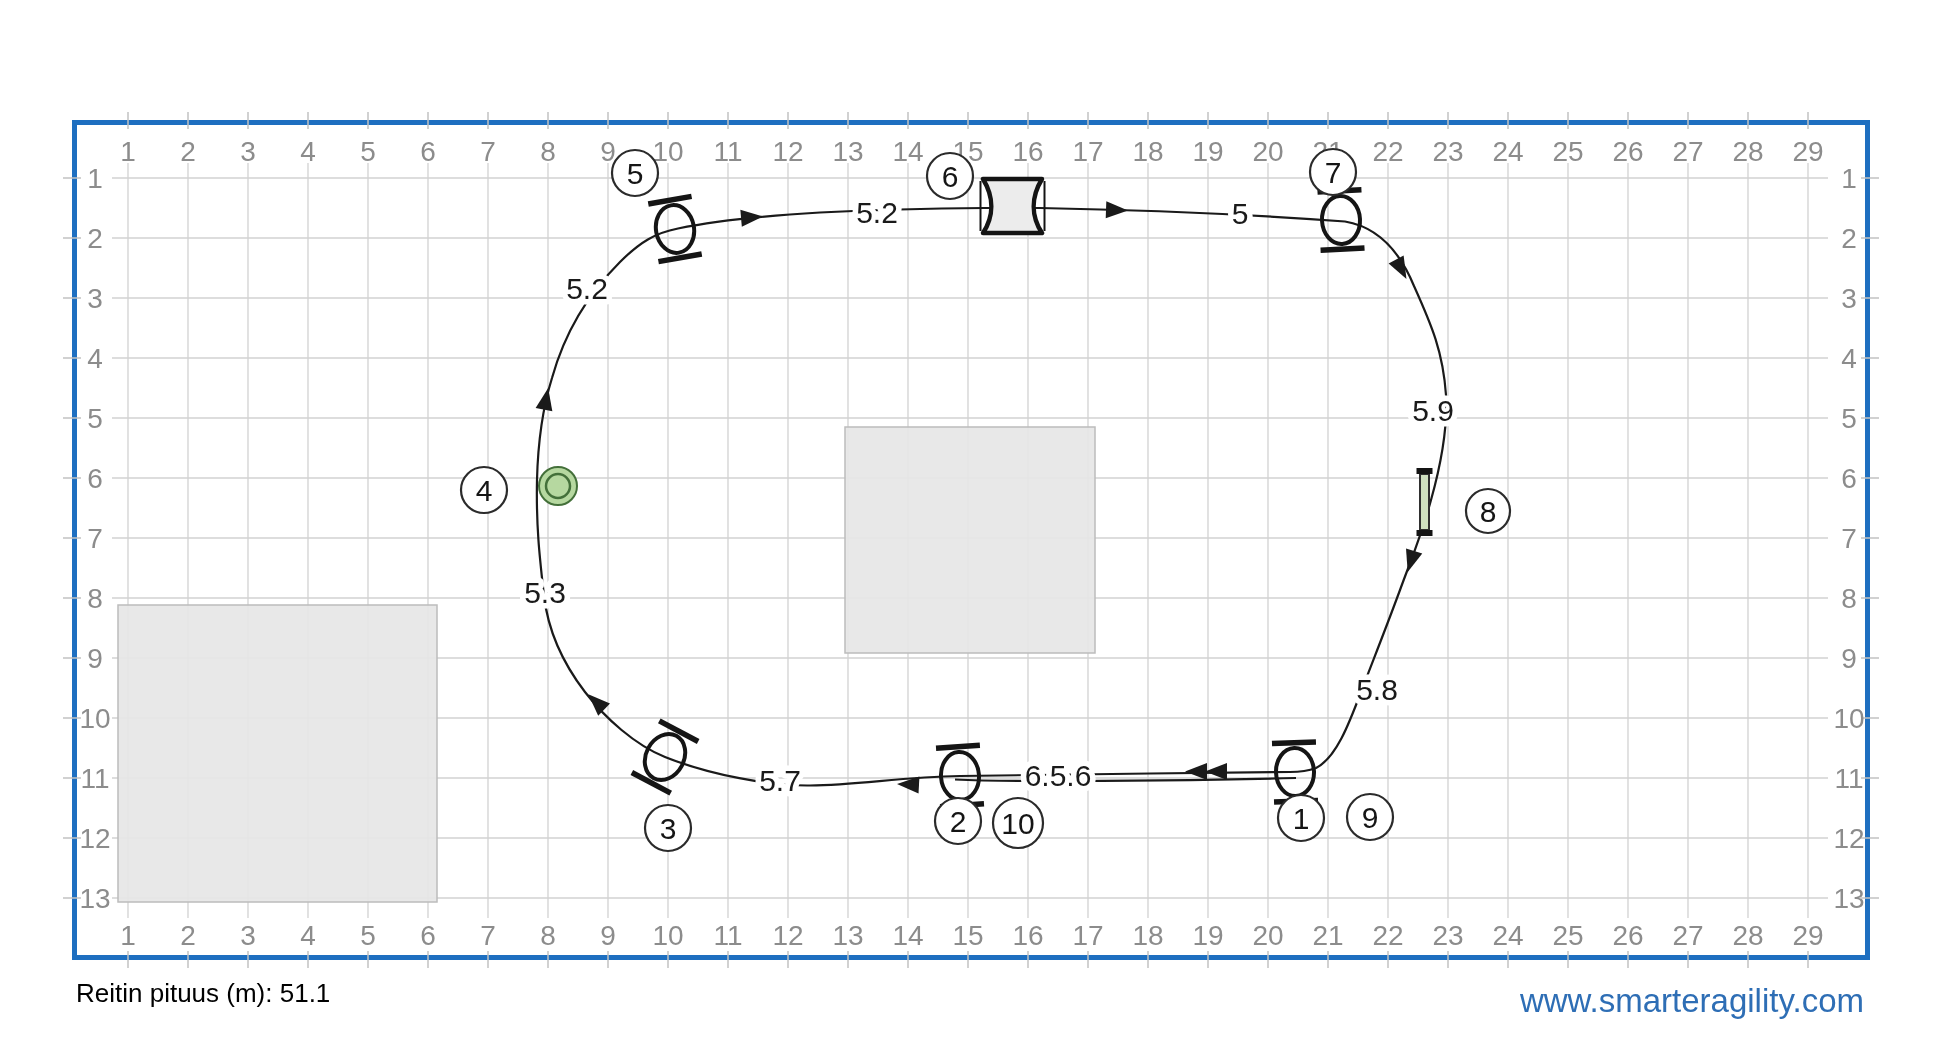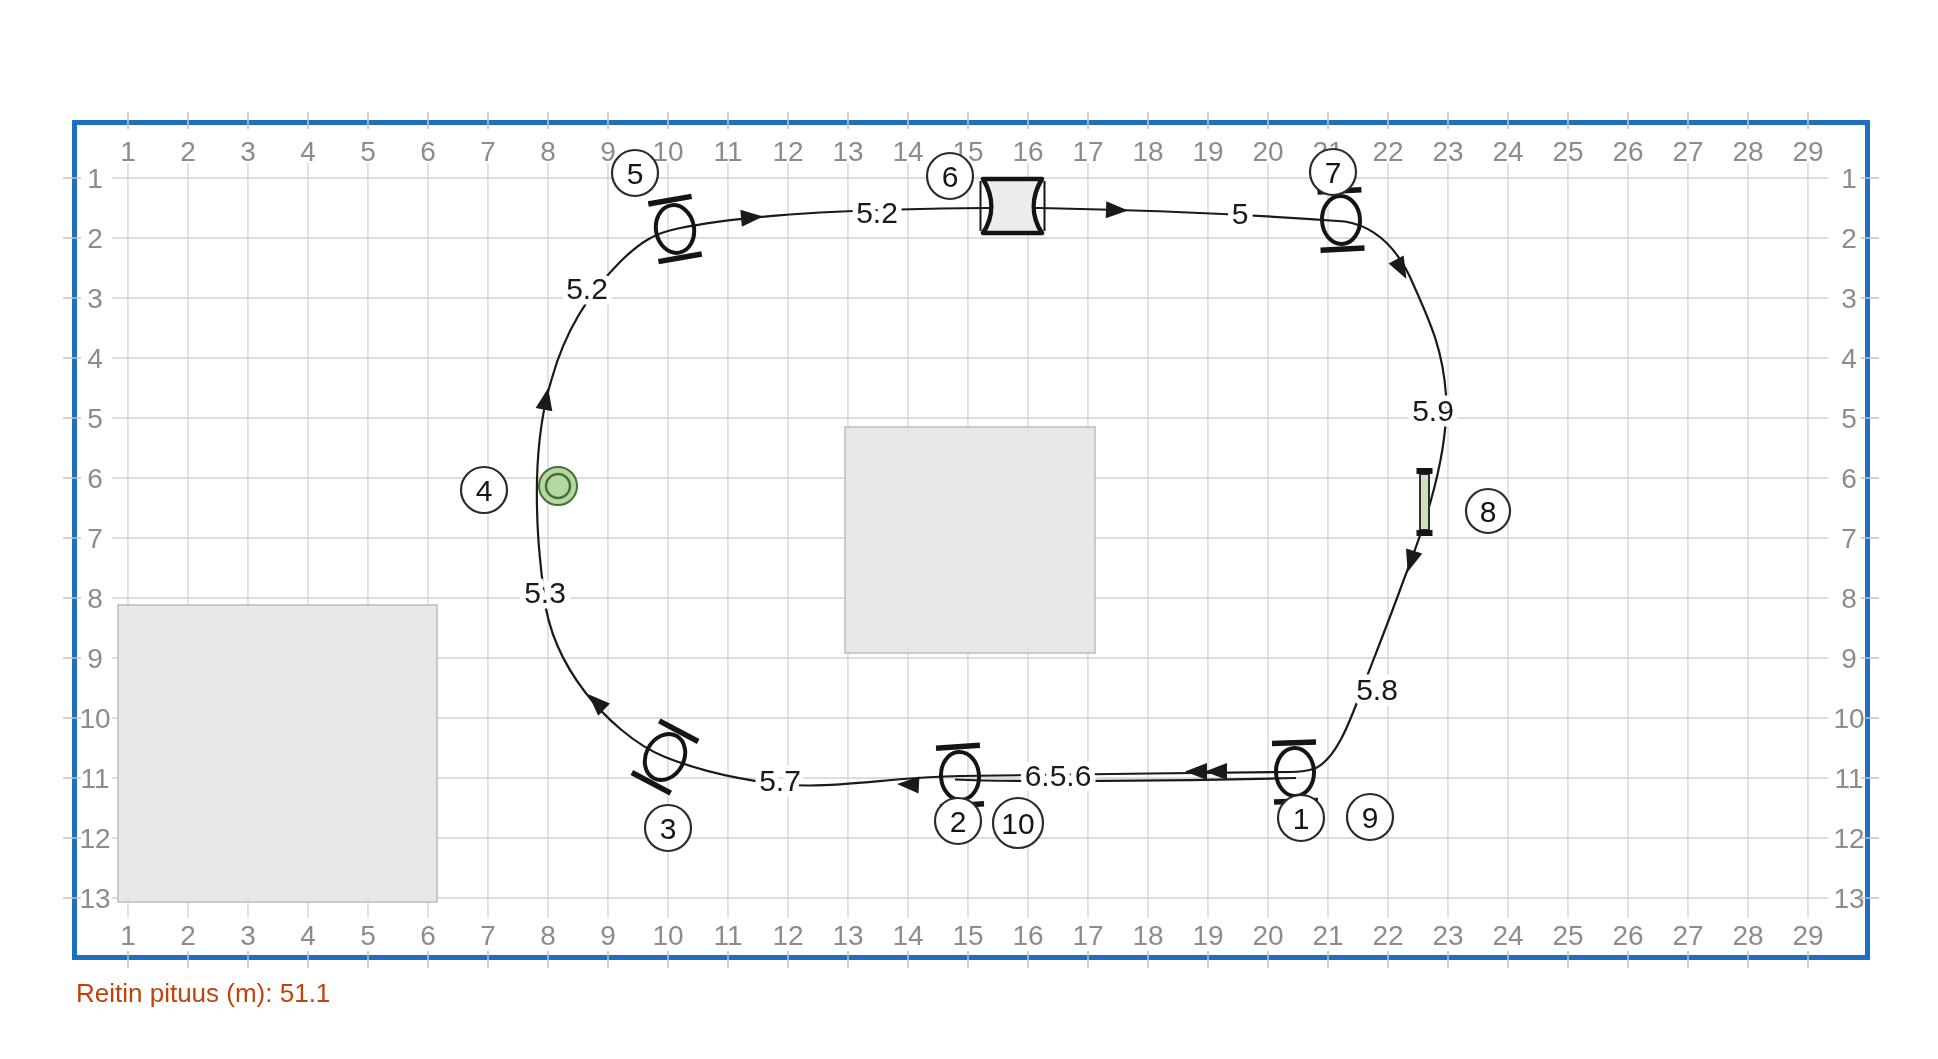--- a/index.html
+++ b/index.html
@@ -1,19 +1,19 @@
 <!DOCTYPE html>
 <html><head>
 <meta charset="utf-8">
 <style>
   html,body{margin:0;padding:0;background:#ffffff;}
   body{font-family:"Liberation Sans", sans-serif;}
   #stage{position:relative;width:1938px;height:1059px;background:#fff;overflow:hidden;}
   #course-svg{position:absolute;left:0;top:0;}
-  .footer-left{position:absolute;left:76px;top:978px;font-size:26px;color:#c2410c;}
+  .footer-left{position:absolute;left:76px;top:978px;font-size:26px;color:#000000;}
   .footer-right{position:absolute;right:74px;top:982px;font-size:33px;color:#2e6eb5;}
   text{font-family:"Liberation Sans", sans-serif;}
   .axis-label{fill:#8c8c8c;font-size:28px;}
   .dist-label{fill:#1a1a1a;font-size:30px;paint-order:stroke;stroke:#ffffff;stroke-width:11px;stroke-linejoin:round;}
   .num-label{fill:#151515;font-size:30px;}
 </style>
 </head>
 <body>
 
 <div id="stage">
@@ -340,13 +340,14 @@
       <g>
         <circle cx="1370" cy="817" r="23" fill="#ffffff" stroke="#2b2b2b" stroke-width="2.2"></circle>
         <text x="1370" y="827.5" text-anchor="middle" class="num-label">9</text>
       </g>
       <g>
         <circle cx="1018" cy="823" r="25" fill="#ffffff" stroke="#2b2b2b" stroke-width="2.2"></circle>
         <text x="1018" y="833.5" text-anchor="middle" class="num-label">10</text>
       </g>
     </svg>
   <div class="footer-left">Reitin pituus (m): 51.1</div>
+  <div class="footer-right">www.smarteragility.com</div>
 </div>
 
 </body></html>

